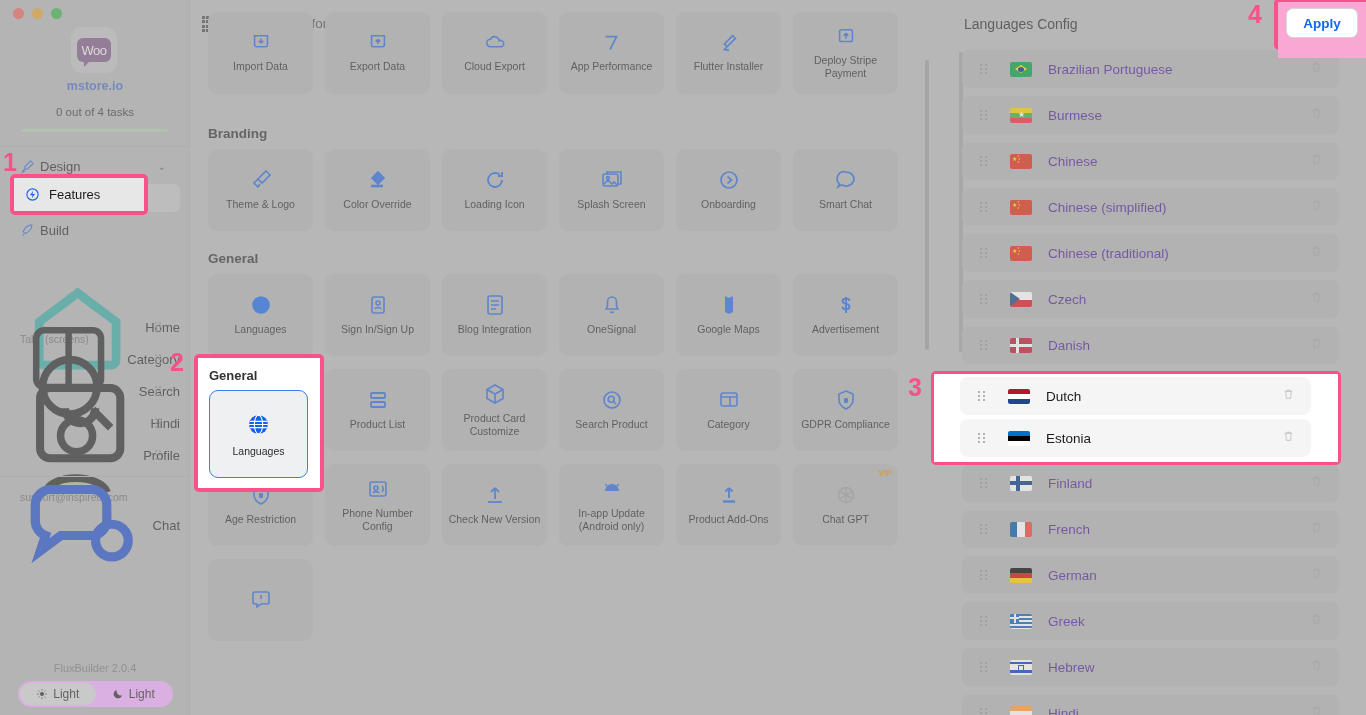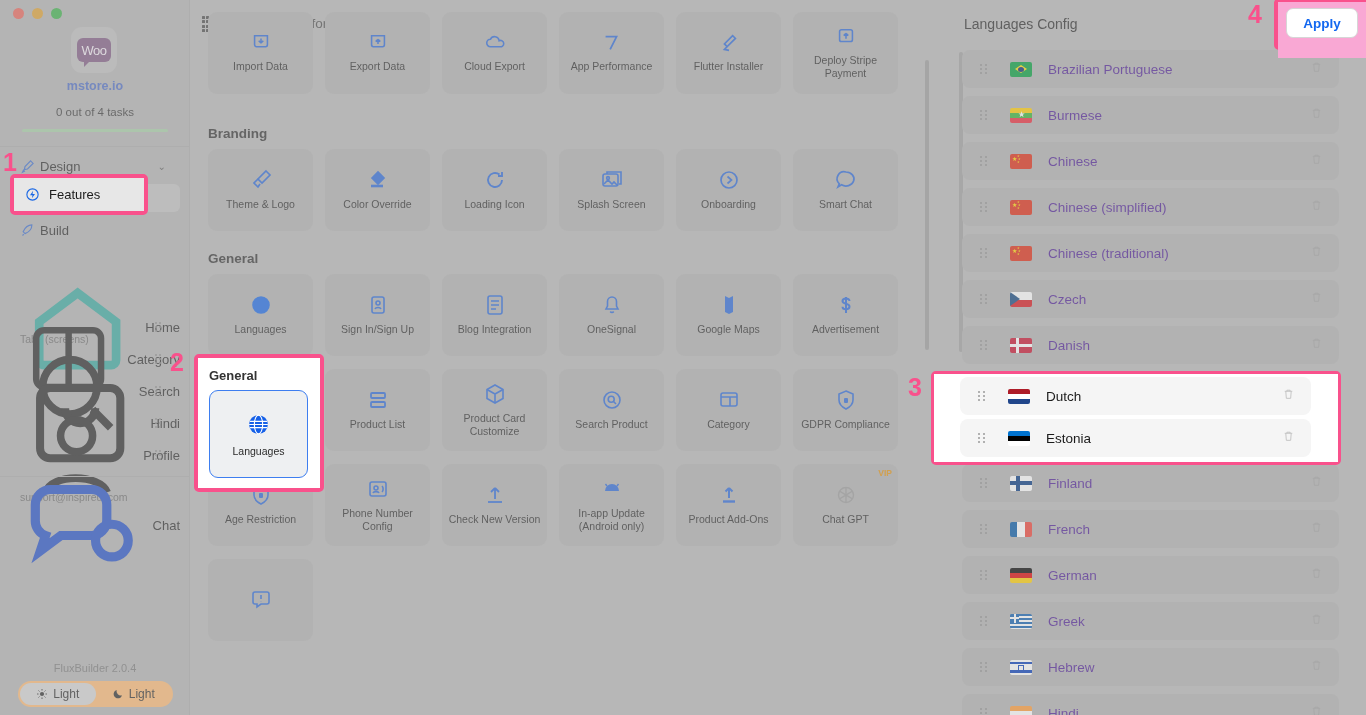--- a/index.html
+++ b/index.html
@@ -94,21 +94,21 @@
     width: 7px; height: 10px;
     display: grid; grid-template-columns: 1fr 1fr; grid-template-rows: repeat(3, 1fr);
     gap: 1.5px;
   }
   .grip i { display:block; width: 2px; height: 2px; background: #8b8b8b; border-radius: 50%; }
 
   .support-mail { position: absolute; left: 20px; top: 491px; font-size: 10.5px; color: #6d6d6d; }
   .flux-ver { position: absolute; left: 0; top: 662px; width: 190px; text-align: center; font-size: 11px; color: #7a7a7a; }
   .theme-toggle {
     position: absolute; left: 18px; top: 681px; width: 155px; height: 26px;
-    background: #fdba74; border-radius: 13px; display: flex; padding: 2px; justify-content: center;
+    background: #f0abfc; border-radius: 13px; display: flex; padding: 2px; justify-content: center;
   }
   .theme-opt {
     flex: 1; display: flex; align-items: center; justify-content: center; gap: 5px;
     font-size: 12px; color: #2e2e2e; border-radius: 11px;
   }
   .theme-opt.active { background: #d4d4d4; }
 
   
   #main {
     position: absolute; left: 190px; top: 0;

